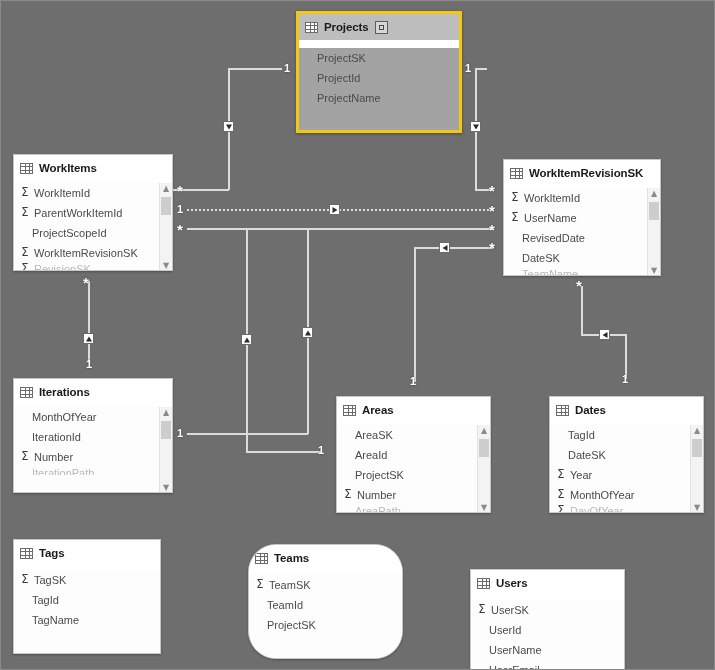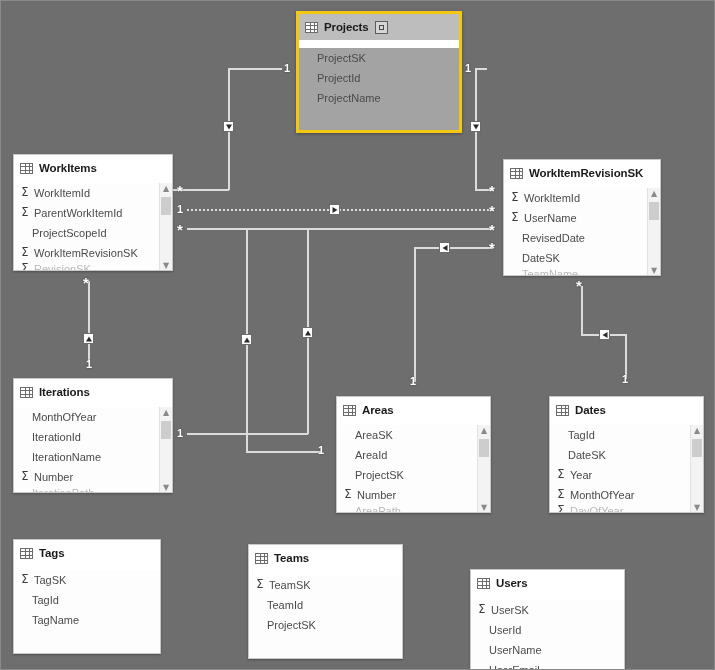--- a/index.html
+++ b/index.html
@@ -414,23 +414,20 @@
         <span class="thumb" style="top:14px; height:18px;"></span>
         <span class="arr dn">▼</span>
       </div>
       <div class="field-row" style="margin-top:2px;">
           <span class="fname">MonthOfYear</span>
         </div>
       <div class="field-row">
           <span class="fname">IterationId</span>
         </div>
       <div class="field-row">
-          <span class="fname">IterationName</span>
-        </div>
-      <div class="field-row">
           <span class="sigma">Σ</span>
           <span class="fname">Number</span>
         </div>
       <div class="field-row clipped">
           <span class="fname">IterationPath</span>
         </div>
     </div>
   </div>
 
   <div class="table-card" style="left:335px; top:395px; width:155px; height:117px;">
@@ -513,21 +510,21 @@
         </div>
       <div class="field-row">
           <span class="fname">TagId</span>
         </div>
       <div class="field-row">
           <span class="fname">TagName</span>
         </div>
     </div>
   </div>
 
-  <div class="table-card" style="left:247px; top:543px; width:155px; height:115px;">
+  <div class="table-card" style="left:247px; top:543px; width:155px; height:115px;border-radius:28px;">
     <div class="tbl-header">
       <span class="grid-icon">
           <i></i>
         </span>
       <span class="tbl-title">Teams</span>
     </div>
     <div class="tbl-body" style="height:87px;">
       <div class="field-row" style="margin-top:4px;">
           <span class="sigma">Σ</span>
           <span class="fname">TeamSK</span>

